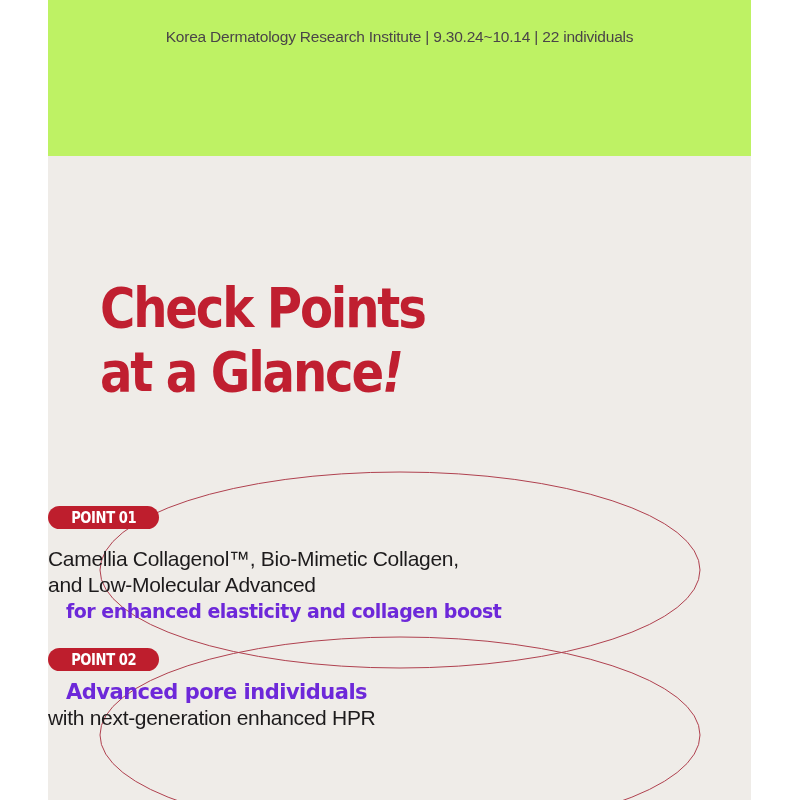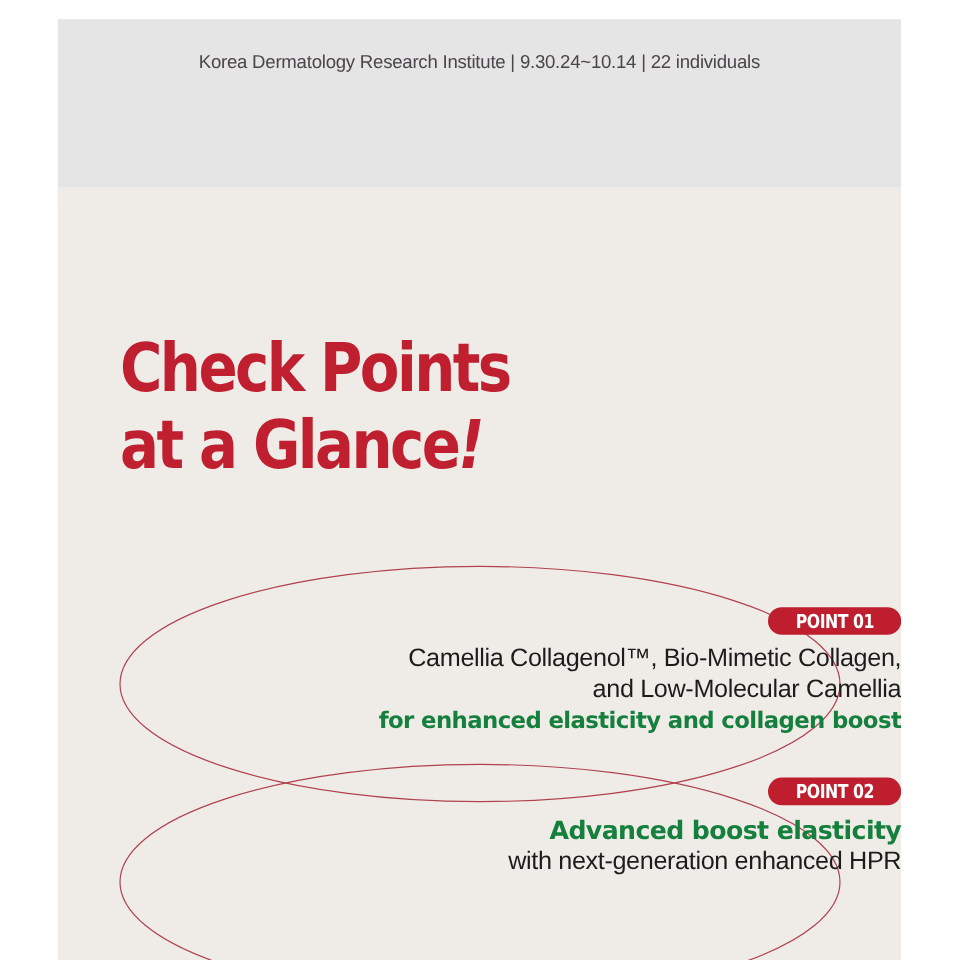--- a/index.html
+++ b/index.html
@@ -13,24 +13,24 @@
     .page {
       position: absolute;
       left: 48px;
       top: 0;
       width: 703px;
       height: 800px;
       overflow: hidden;
     }
     .pink-band {
       position: absolute;
-      left: 0; top: 16px;
+      left: 0; top: 0;
       width: 100%;
       height: 156px;
-      background: #e5e5e5;
+      background: #bef264;
     }
     .source-line {
       position: absolute;
       left: 0; right: 0;
       top: 28px;
       text-align: center;
       font-family: "Liberation Sans", sans-serif;
       font-size: 15.5px;
       color: #4a4548;
       letter-spacing: -0.2px;
@@ -60,21 +60,21 @@
     svg.ellipses {
       position: absolute;
       left: 0; top: 0;
       width: 703px;
       height: 800px;
       pointer-events: none;
     }
     .point {
       position: absolute;
       left: 0; right: 0;
-      text-align: right;
+      text-align: left;
     }
     .badge {
       display: inline-block;
       background: #BE1E2D;
       color: #ffffff;
       font-family: "DejaVu Sans", sans-serif;
       font-weight: bold;
       font-size: 16px;
       line-height: 23px;
       height: 23px;
@@ -91,25 +91,26 @@
       font-size: 21px;
       line-height: 26px;
       color: #1d1b1c;
       letter-spacing: -0.3px;
     }
     .line-red {
       font-family: "DejaVu Sans", sans-serif;
       font-weight: bold;
       font-size: 19px;
       line-height: 26px;
-      color: #15803d;
+      color: #6d28d9;
       letter-spacing: -0.5px;
+      padding-left: 18px;
     }
     .p1 { top: 506px; }
-    .p1 .lines { margin-top: 7px; }
+    .p1 .lines { margin-top: 17px; }
     .p2 { top: 648px; }
     .p2 .lines { margin-top: 8px; }
   </style>
 </head>
 <body>
 
 <div class="page">
   <div class="pink-band">
     <div class="source-line">Korea Dermatology Research Institute | 9.30.24~10.14 | 22 individuals</div>
   </div>
@@ -123,25 +124,25 @@
 
   <svg class="ellipses" viewBox="0 0 703 800">
     <ellipse cx="352" cy="570" rx="300" ry="98" fill="none" stroke="#B0414F" stroke-width="1"></ellipse>
     <ellipse cx="352" cy="735" rx="300" ry="98" fill="none" stroke="#B0414F" stroke-width="1"></ellipse>
   </svg>
 
   <div class="point p1">
     <div class="badge"><span>POINT 01</span></div>
     <div class="lines">
       <div class="line-dark">Camellia Collagenol™, Bio-Mimetic Collagen,</div>
-      <div class="line-dark">and Low-Molecular Camellia</div>
+      <div class="line-dark">and Low-Molecular Advanced</div>
       <div class="line-red">for enhanced elasticity and collagen boost</div>
     </div>
   </div>
 
   <div class="point p2">
     <div class="badge"><span>POINT 02</span></div>
     <div class="lines">
-      <div class="line-red" style="font-size:21px;">Advanced boost elasticity</div>
+      <div class="line-red" style="font-size:21px;">Advanced pore individuals</div>
       <div class="line-dark">with next-generation enhanced HPR</div>
     </div>
   </div>
 </div>
 
 </body></html>

